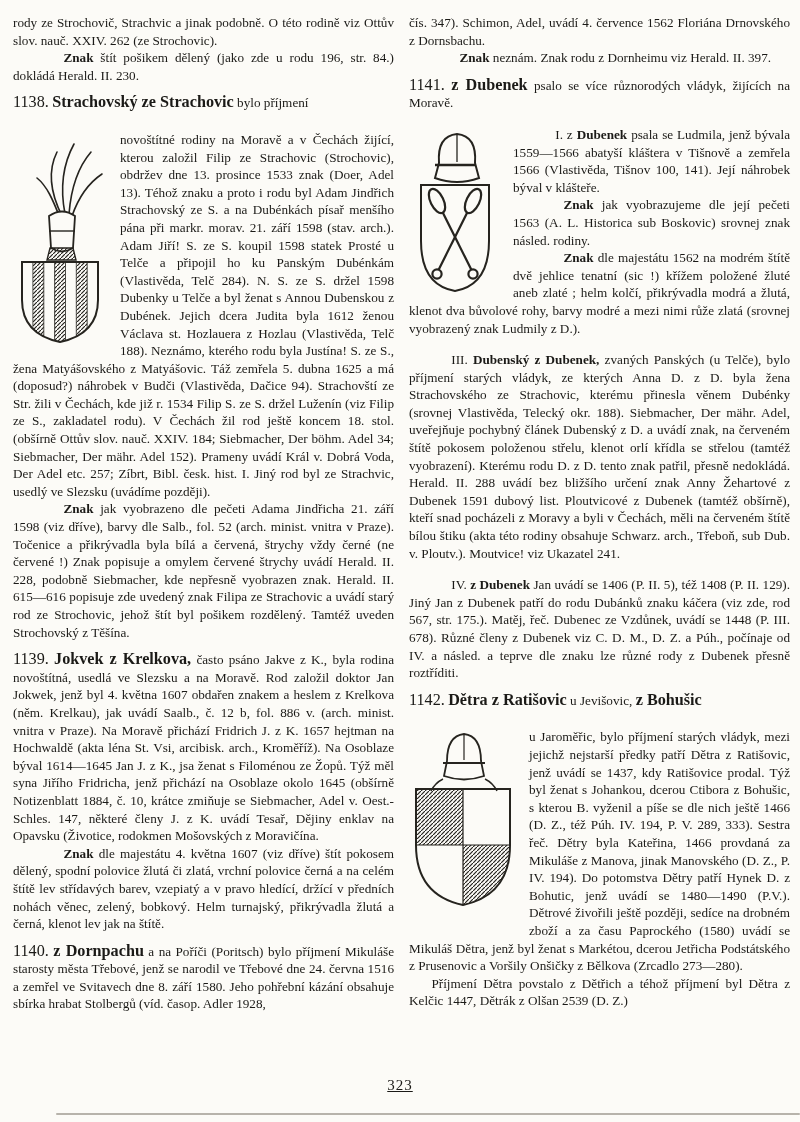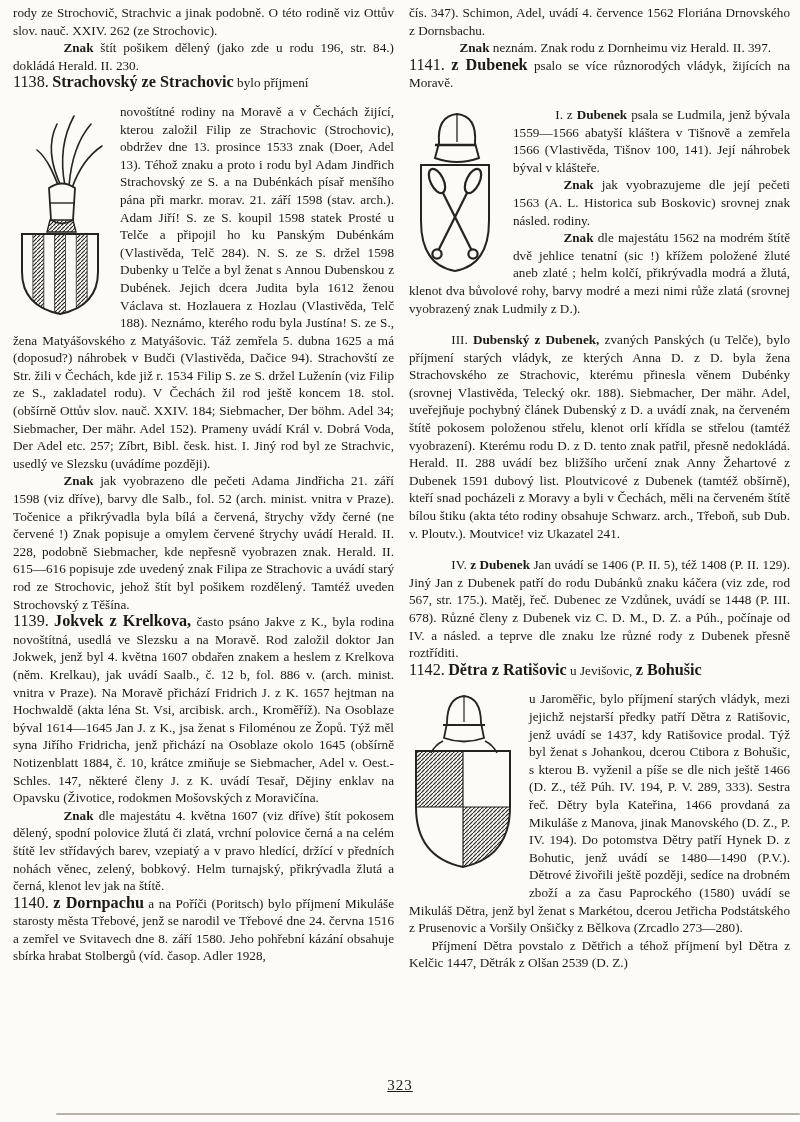--- a/index.html
+++ b/index.html
@@ -1,30 +1,30 @@
 <!DOCTYPE html>
 <html><head>
 <meta charset="utf-8">
 <style>
   html,body{margin:0;padding:0;background:#ffffff;}
   .page{
     position:relative;width:800px;height:1122px;box-sizing:border-box;
     background:#fcfbf7;color:#1b1a17;overflow:hidden;
     font-family:"Liberation Serif","DejaVu Serif",serif;
-    padding:4px 10px 0 13px;
+    padding:14px 10px 0 13px;
   }
   .columns{display:flex;gap:15px;}
   .col{
     width:384px;font-size:13.2px;line-height:17.6px;text-align:justify;
   }
   .col p{margin:0;}
   p.ind{text-indent:1.7em;}
   p.sub{text-indent:3.2em;margin-top:14px;}
-  p.entry-head{}
-  p.body-after-head{margin-top:11px;}
+  p.entry-head{margin-top:10px;}
+  p.body-after-head{margin-top:19px;}
   .e-num{font-size:16.2px;}
   .e-name{font-size:16.2px;font-weight:bold;}
   b.lead{font-weight:bold;margin-left:28px;}
   .arms{float:left;margin:3px 12px 4px 0;}
   .arms svg{display:block;}
   .page-number{
     position:absolute;left:0;right:0;bottom:28px;text-align:center;
     font-size:15px;letter-spacing:1px;text-decoration:underline;
   }
   .scan-edge{

